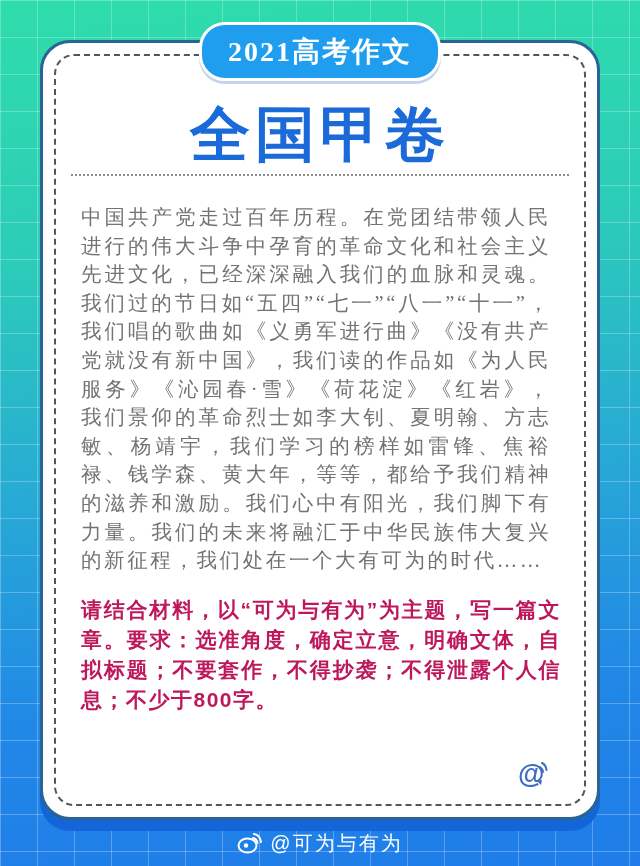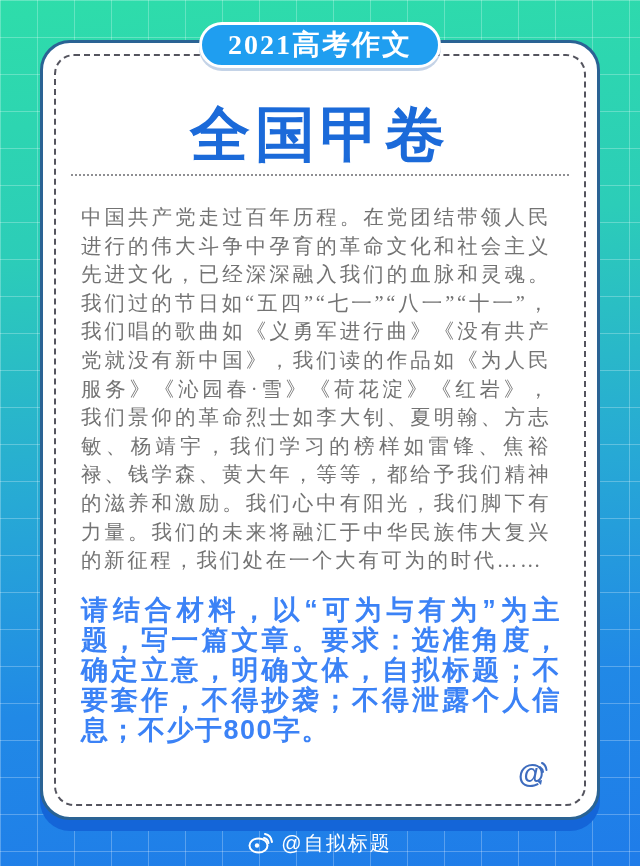--- a/index.html
+++ b/index.html
@@ -31,21 +31,21 @@
     left: 11px; right: 11px; top: 11px; bottom: 11px;
     border: 2px dashed #54545e;
     border-radius: 20px;
     pointer-events: none;
   }
 
   .badge {
     position: absolute;
     left: 50%; top: -21px;
     transform: translateX(-50%);
-    min-width: 212px; height: 46px;
+    min-width: 212px; height: 59px;
     padding: 16px 26px;
     background: #1f9ef0;
     border: 3px solid #ffffff;
     border-radius: 26px;
     box-shadow: 0 3px 0 rgba(20,80,160,0.25);
     display: flex; align-items: center; justify-content: center;
     white-space: nowrap;
   }
   .badge-label {
     color: #ffffff;
@@ -81,24 +81,24 @@
     letter-spacing: 2.6px;
     color: #737373;
     text-align: justify;
   }
 
   .essay-req {
     position: absolute;
     left: 38px; right: 36px; top: 552px;
     font-family: "Liberation Sans", sans-serif;
     font-weight: 700;
-    font-size: 27px;
+    font-size: 21px;
     line-height: 30px;
     letter-spacing: 1.5px;
-    color: #3b82f6;
+    color: #be185d;
     text-align: justify;
   }
 
   .pd-logo {
     position: absolute;
     right: 46px; bottom: 26px;
     display: flex; align-items: center; gap: 5px;
     color: #3e6cbe;
   }
   .pd-logo .texts { display: flex; flex-direction: column; line-height: 1; }
@@ -164,16 +164,16 @@
 
   <div class="footer">
     <span class="icon">
       <svg width="26" height="22" viewBox="0 0 26 22">
         <ellipse cx="10.5" cy="13.5" rx="9" ry="7" fill="none" stroke="#ffffff" stroke-width="2"></ellipse>
         <circle cx="9" cy="13.5" r="2.2" fill="#ffffff"></circle>
         <path d="M17 2 q6 1 7 8" fill="none" stroke="#ffffff" stroke-width="2" stroke-linecap="round"></path>
         <path d="M16 6 q4 1 4.5 5" fill="none" stroke="#ffffff" stroke-width="2" stroke-linecap="round"></path>
       </svg>
     </span>
-    <span class="footer-text">@自拟标题</span>
+    <span class="footer-text">@可为与有为</span>
   </div>
 
 </div>
 
 </body></html>

